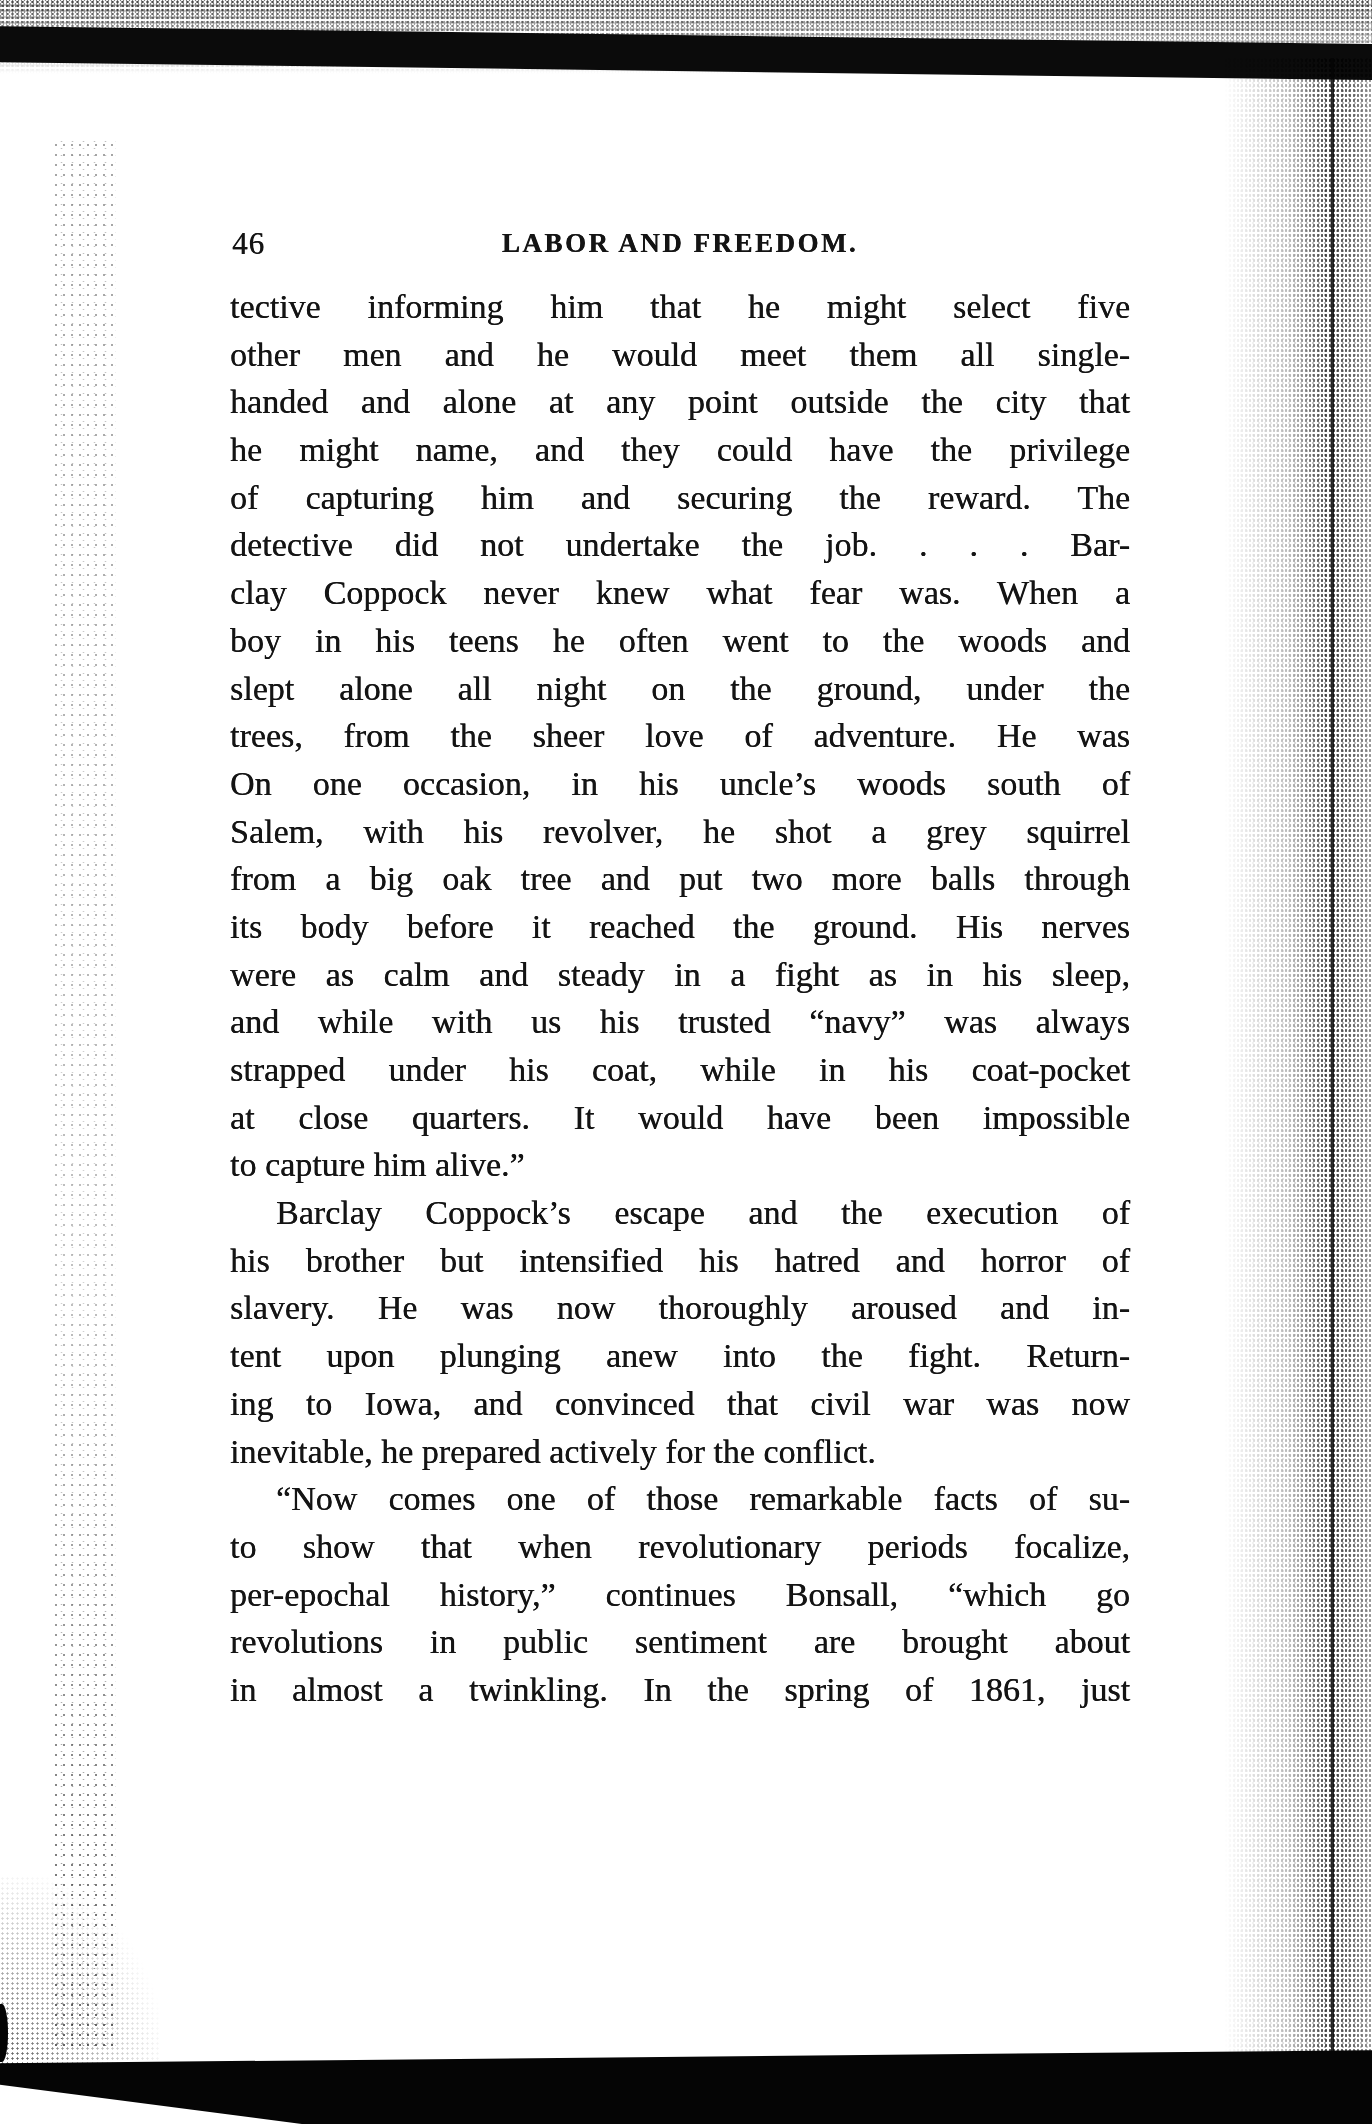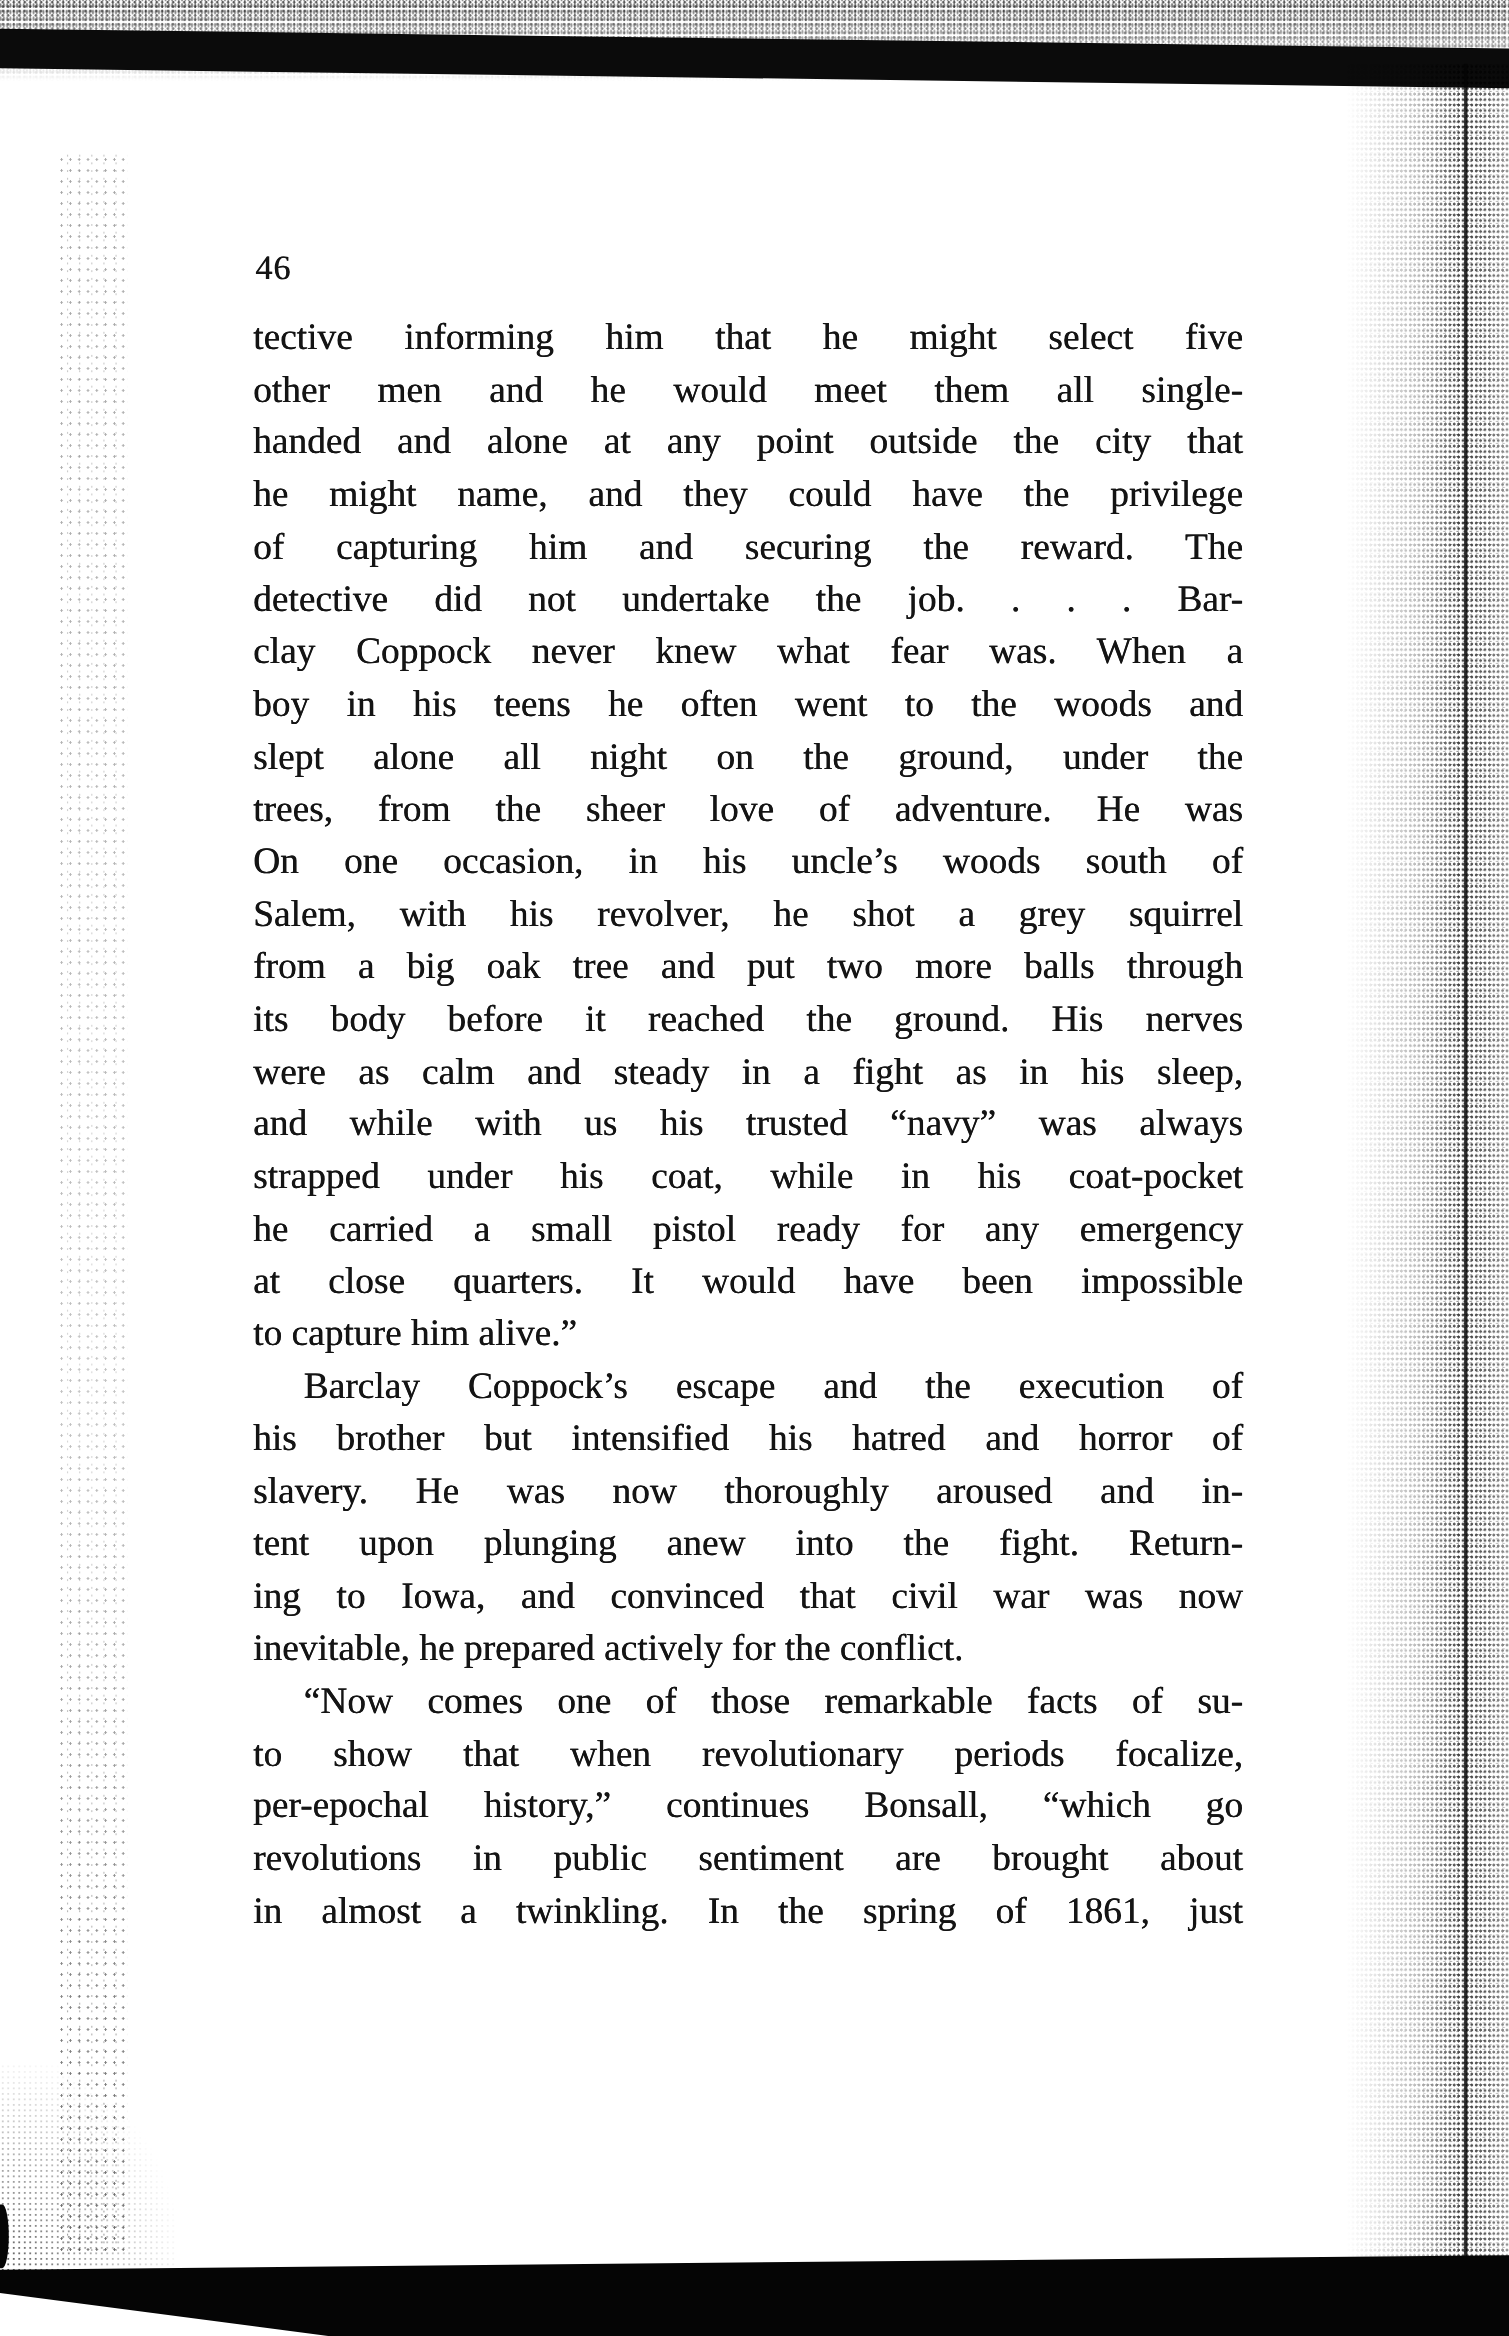--- a/index.html
+++ b/index.html
@@ -117,41 +117,41 @@
 </div>
 <div class="right-strip"></div>
 <div class="right-strip-line"></div>
 <div class="left-speckle"></div>
 <div class="corner-speckle-left"></div>
 <div class="left-edge-blob"></div>
 <div class="bottom-band"></div>
 
 <div class="header-row">
   <span class="page-number">46</span>
+  <span class="running-header">LABOR AND FREEDOM.</span>
 </div>
 
 <div class="textblock">
     <div class="line">tective informing him that he might select five</div>
     <div class="line">other men and he would meet them all single-</div>
     <div class="line">handed and alone at any point outside the city that</div>
     <div class="line">he might name, and they could have the privilege</div>
     <div class="line">of capturing him and securing the reward. The</div>
     <div class="line">detective did not undertake the job. . . . Bar-</div>
     <div class="line">clay Coppock never knew what fear was. When a</div>
     <div class="line">boy in his teens he often went to the woods and</div>
     <div class="line">slept alone all night on the ground, under the</div>
     <div class="line">trees, from the sheer love of adventure. He was</div>
     <div class="line">On one occasion, in his uncle’s woods south of</div>
     <div class="line">Salem, with his revolver, he shot a grey squirrel</div>
     <div class="line">from a big oak tree and put two more balls through</div>
     <div class="line">its body before it reached the ground. His nerves</div>
     <div class="line">were as calm and steady in a fight as in his sleep,</div>
     <div class="line">and while with us his trusted “navy” was always</div>
     <div class="line">strapped under his coat, while in his coat-pocket</div>
-    <div class="line">he carried a small pistol ready for any emergency</div>
     <div class="line">at close quarters. It would have been impossible</div>
     <div class="line flush">to capture him alive.”</div>
     <div class="line indent">Barclay Coppock’s escape and the execution of</div>
     <div class="line">his brother but intensified his hatred and horror of</div>
     <div class="line">slavery. He was now thoroughly aroused and in-</div>
     <div class="line">tent upon plunging anew into the fight. Return-</div>
     <div class="line">ing to Iowa, and convinced that civil war was now</div>
     <div class="line flush">inevitable, he prepared actively for the conflict.</div>
     <div class="line indent">“Now comes one of those remarkable facts of su-</div>
     <div class="line">to show that when revolutionary periods focalize,</div>

